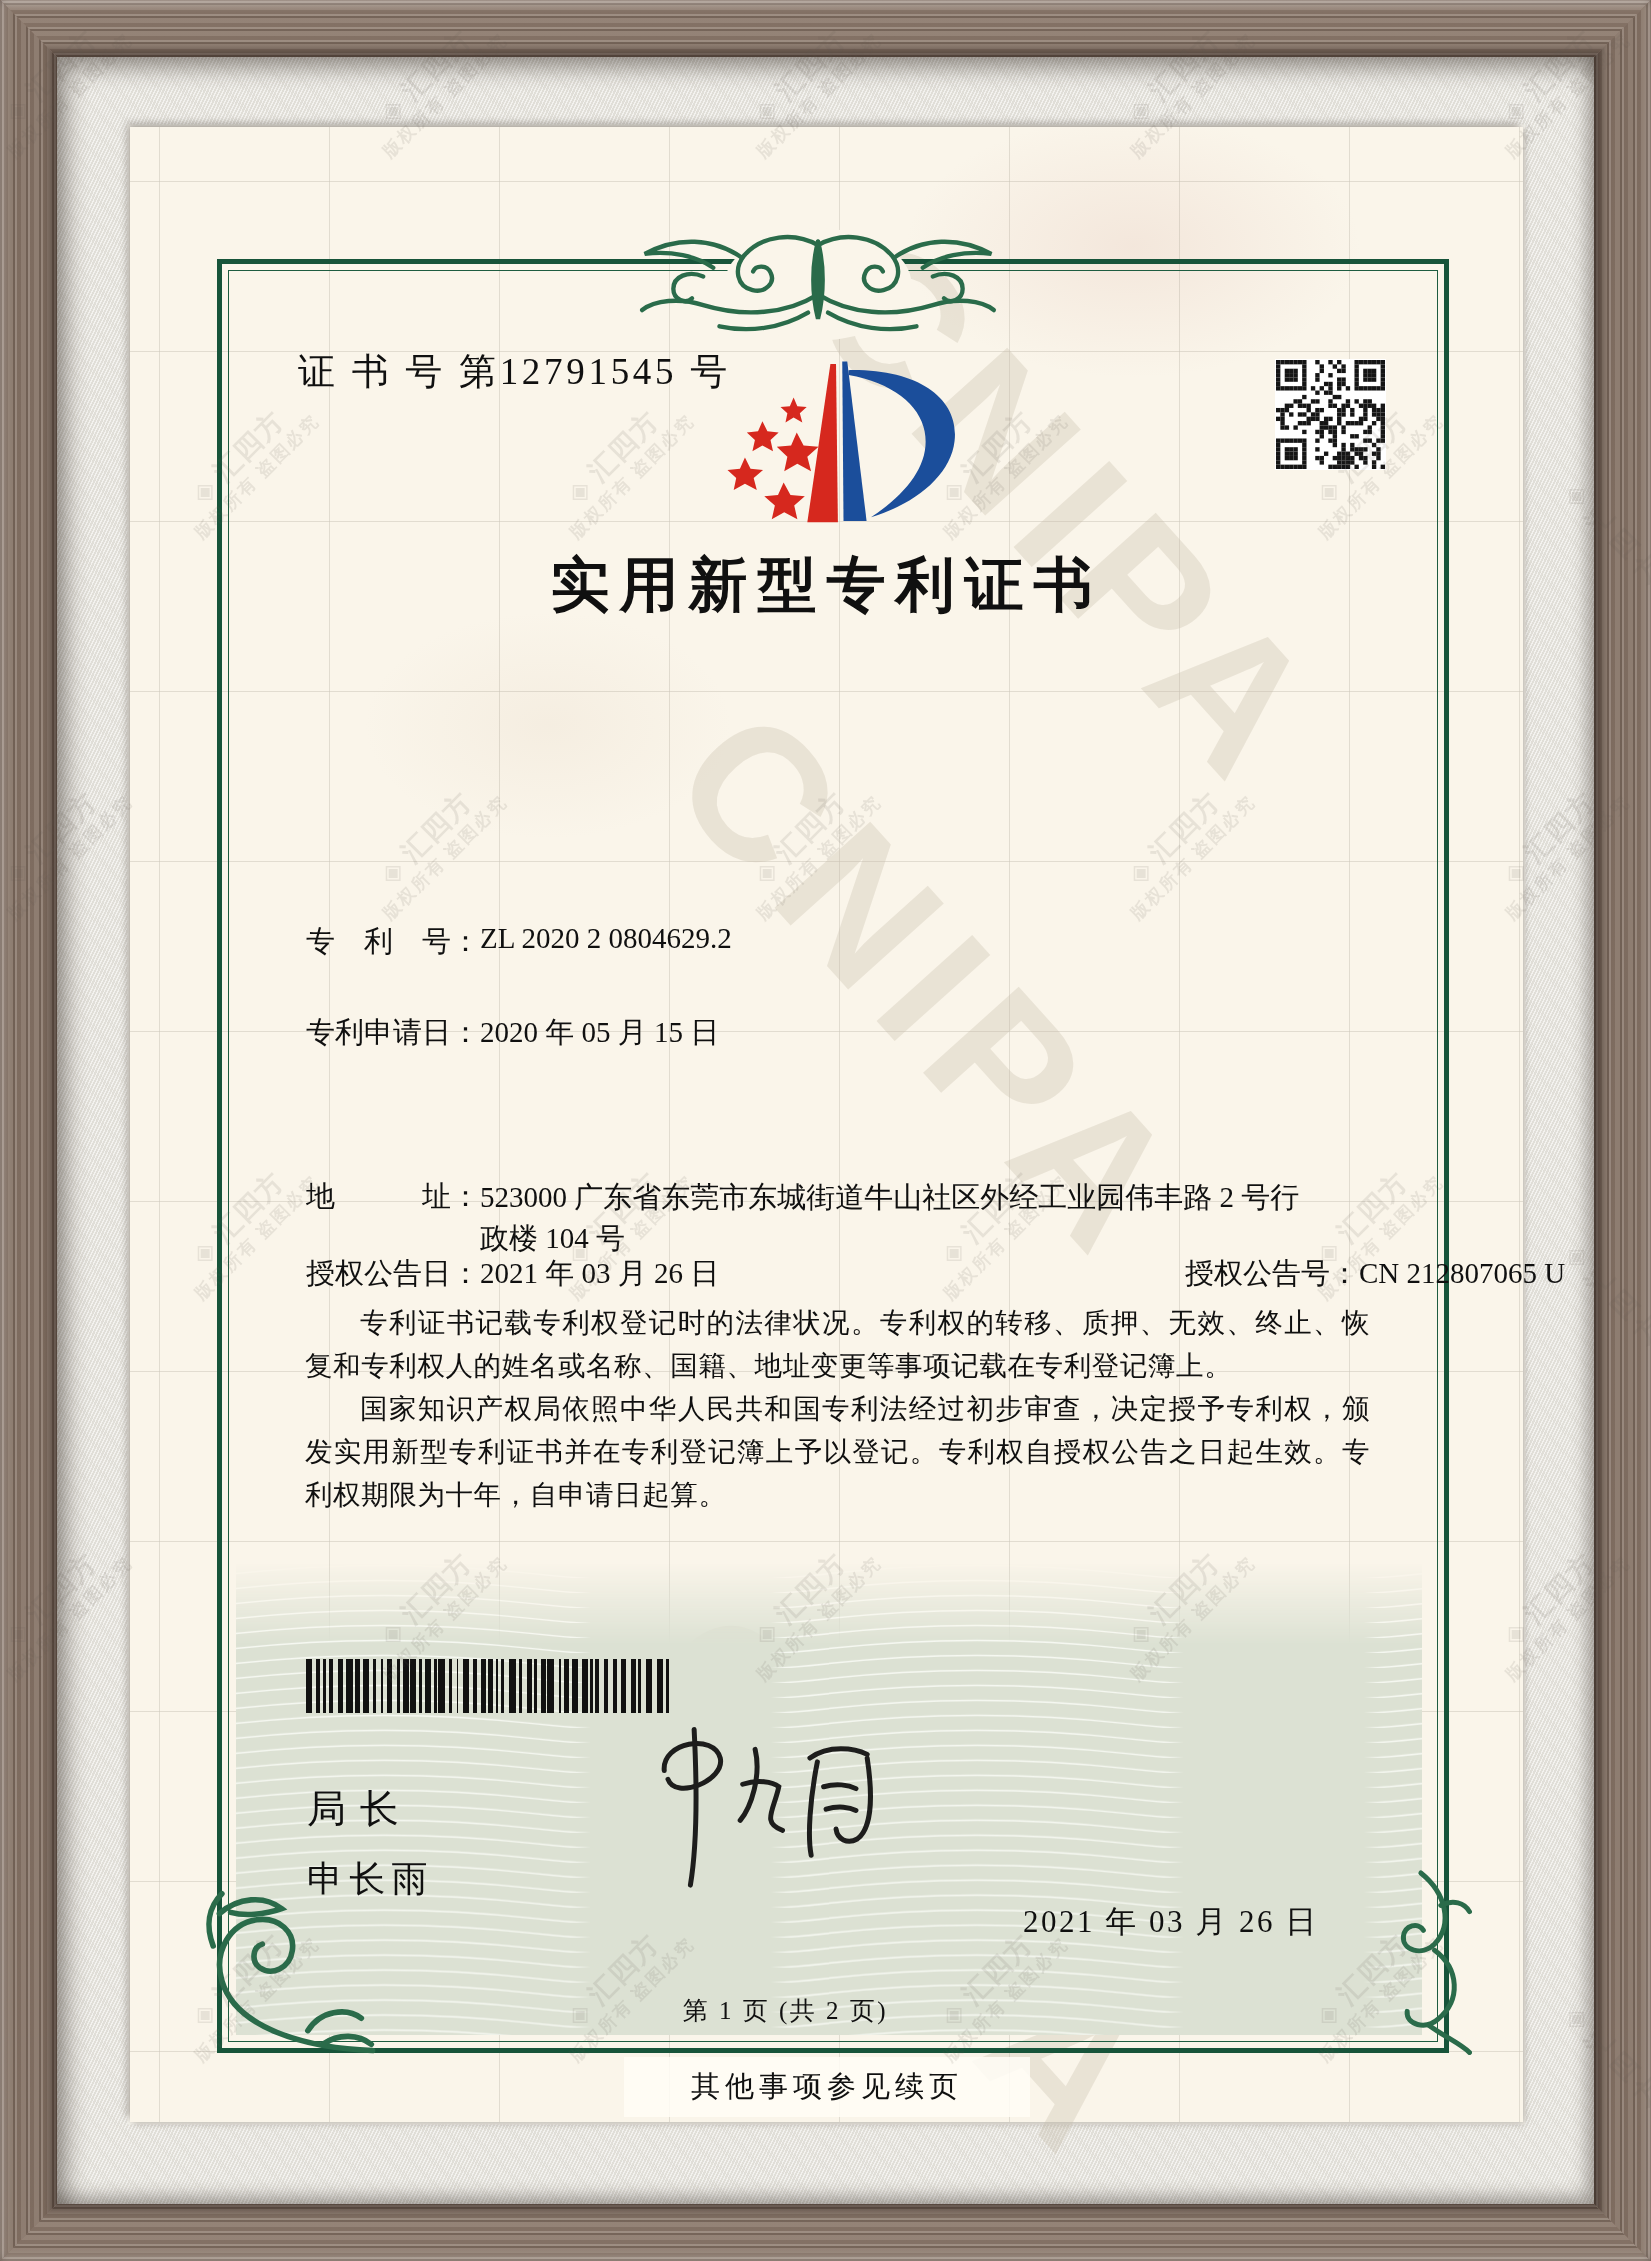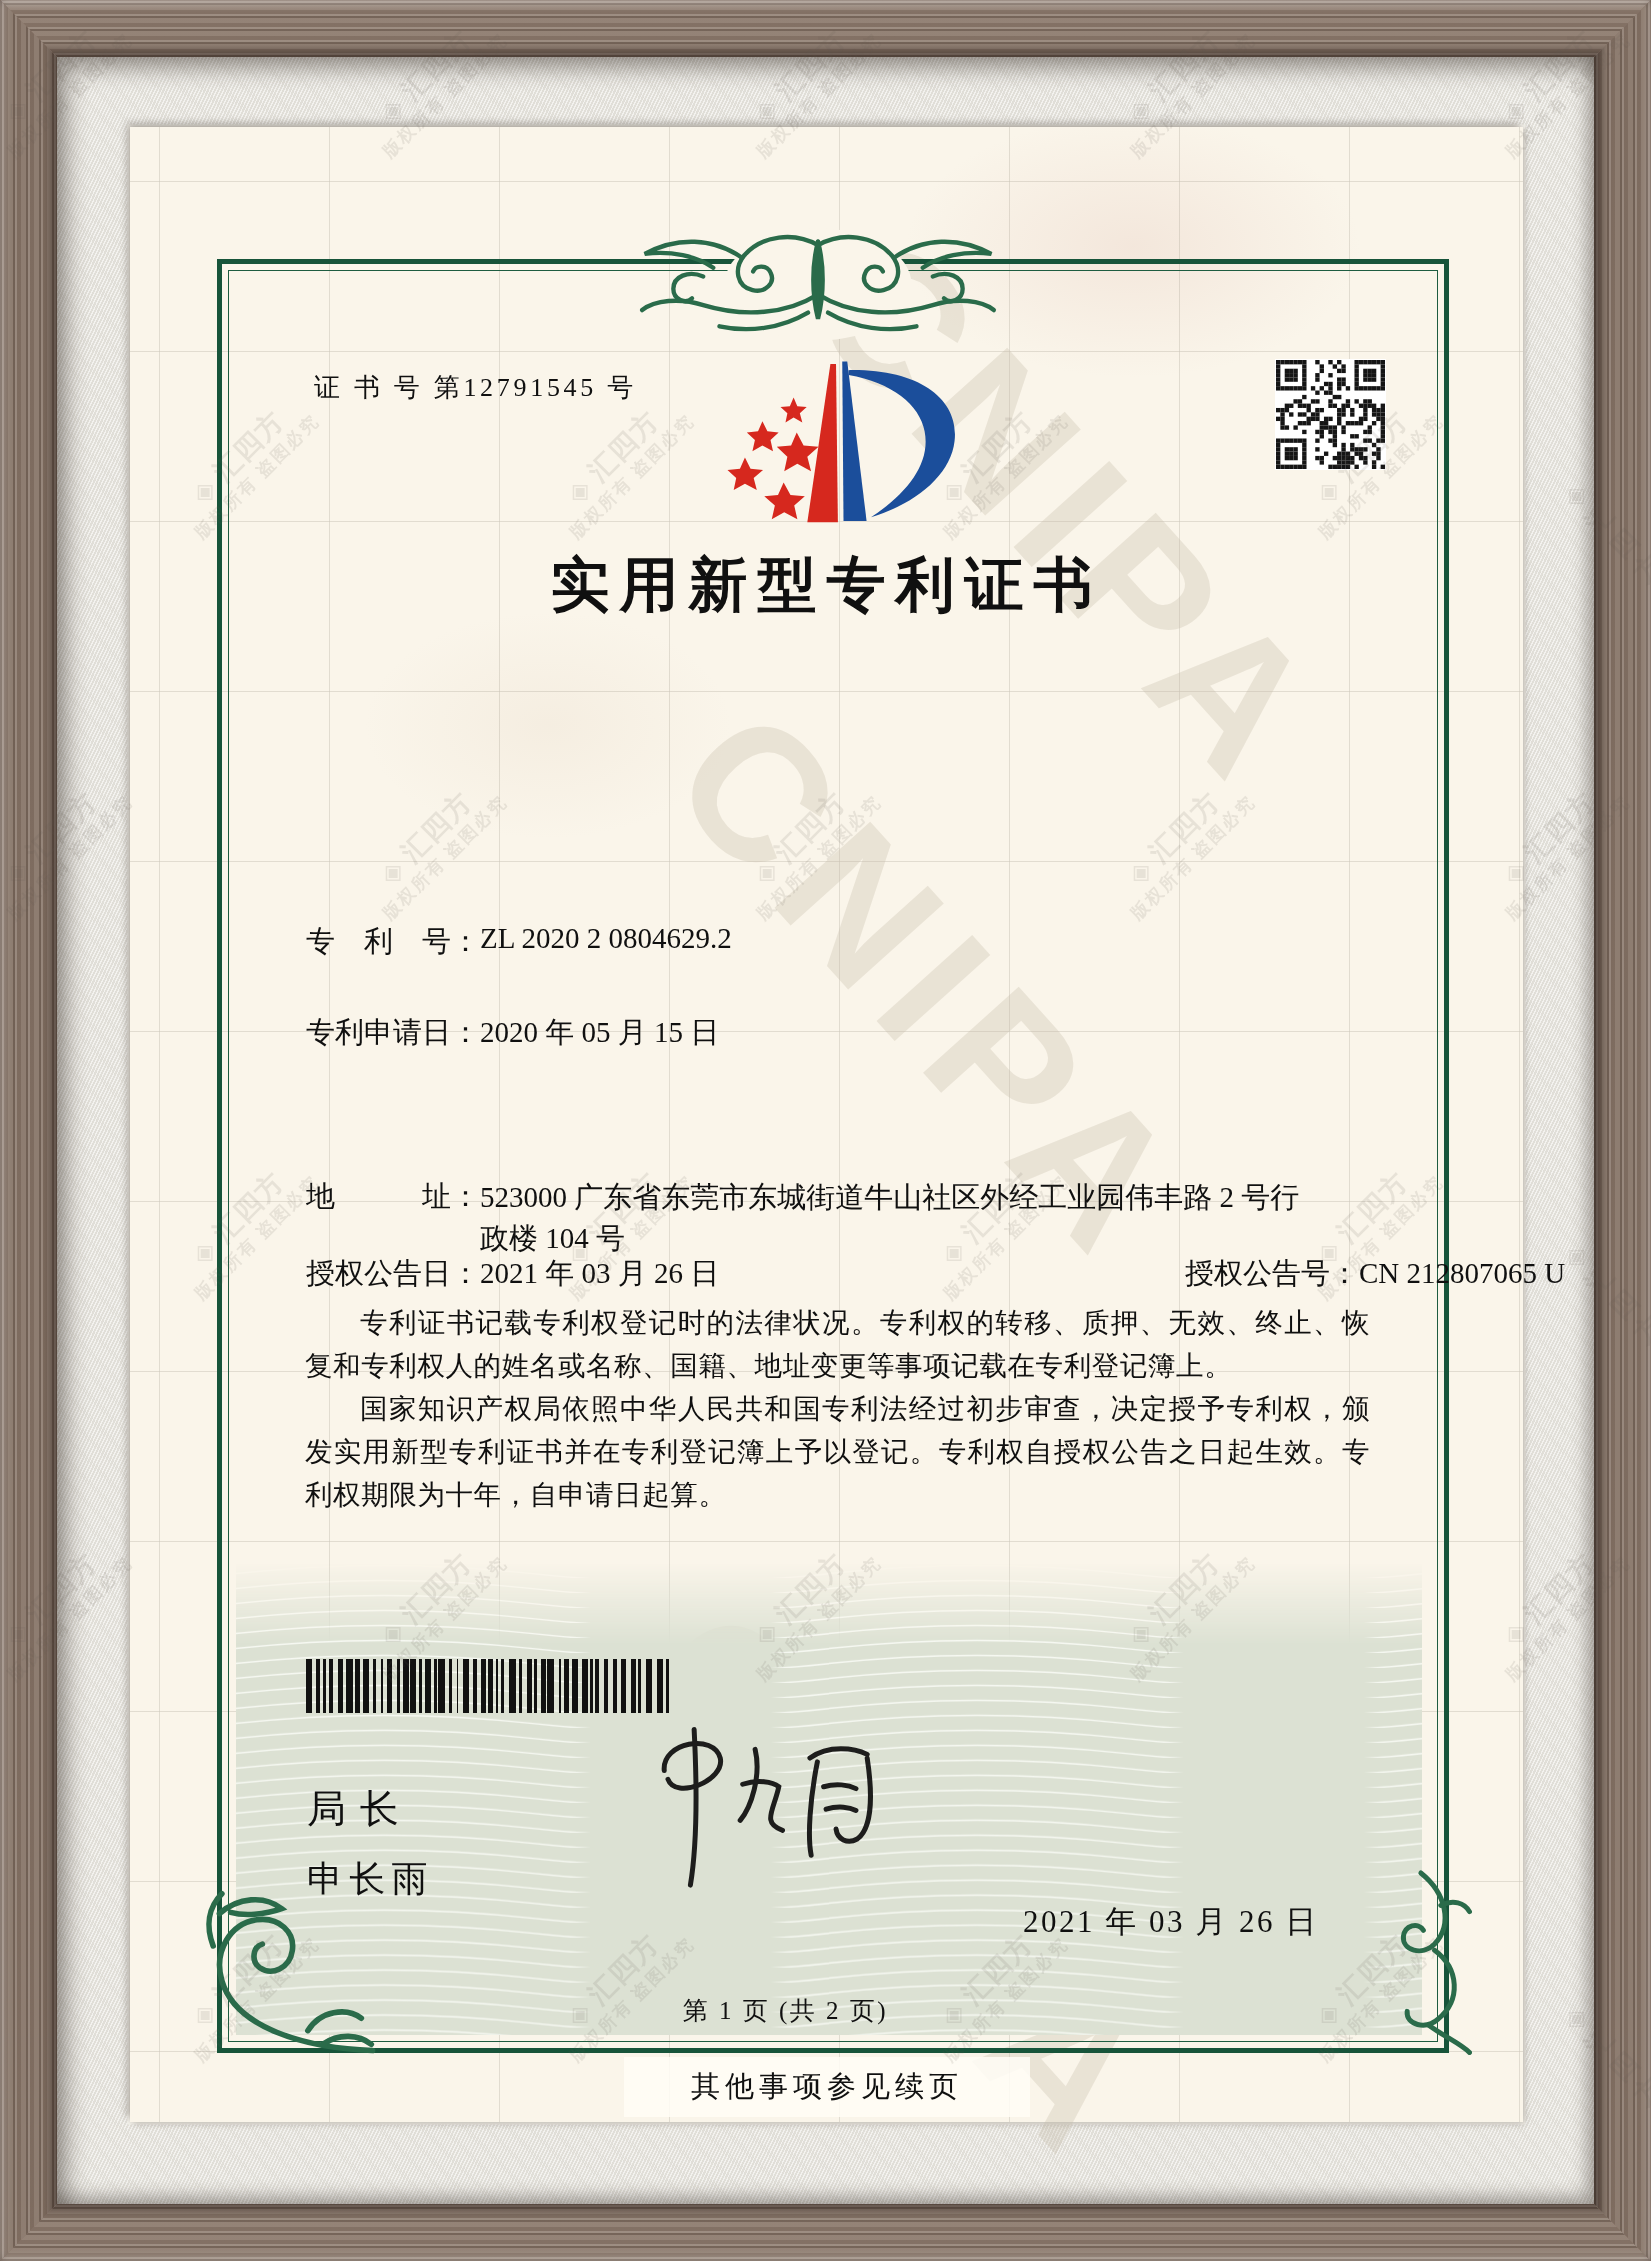--- a/index.html
+++ b/index.html
@@ -36,21 +36,21 @@
   
   .waveband{position:absolute;left:106px;top:1436px;width:1186px;height:472px;z-index:5;
     background:#dce1d3;
     -webkit-mask-image:linear-gradient(to bottom,transparent 0,#000 81px);
     mask-image:linear-gradient(to bottom,transparent 0,#000 81px);}
   .waveband svg{position:absolute;inset:0;}
   
   .orn{position:absolute;z-index:7;pointer-events:none;}
   
   .txt{position:absolute;z-index:8;color:#101010;}
-  .certno{left:184px;top:220px;font-size:26px;letter-spacing:3.7px;margin-top:23px;}
+  .certno{left:168px;top:220px;font-size:37px;letter-spacing:3.7px;}
   .title{left:0;top:419px;width:100%;text-align:center;font-size:59px;font-weight:700;letter-spacing:10px;}
   .row{left:176px;font-size:29px;white-space:nowrap;}
   .row .lab{display:inline-block;}
   .row .val{display:inline-block;vertical-align:top;}
   .addr .val{white-space:normal;width:836px;line-height:41px;}
   .grant-right{position:absolute;left:879px;top:0;}
   .paras{left:175px;top:1174px;width:1065px;font-size:27.5px;line-height:43px;letter-spacing:0.6px;text-align:justify;}
   .paras p{margin:0;text-indent:2em;}
   .barcode{position:absolute;left:176px;top:1532px;width:377px;height:54px;z-index:8;font-size:0;}
   .barcode b{display:inline-block;height:100%;background:#111;}

